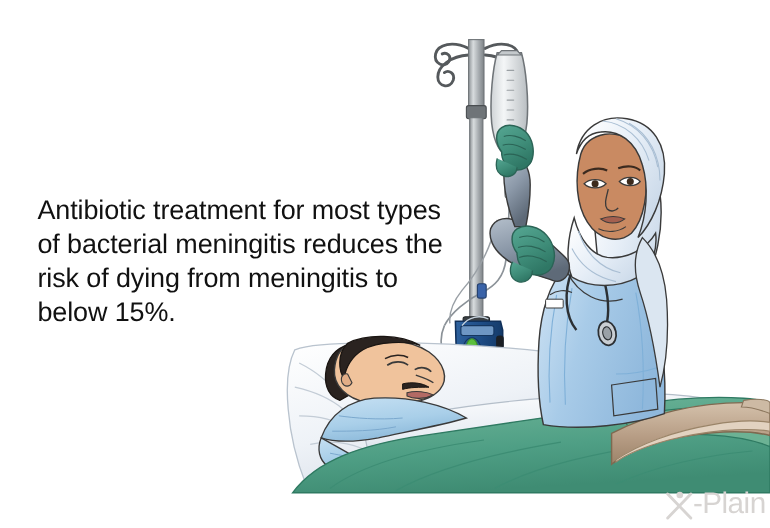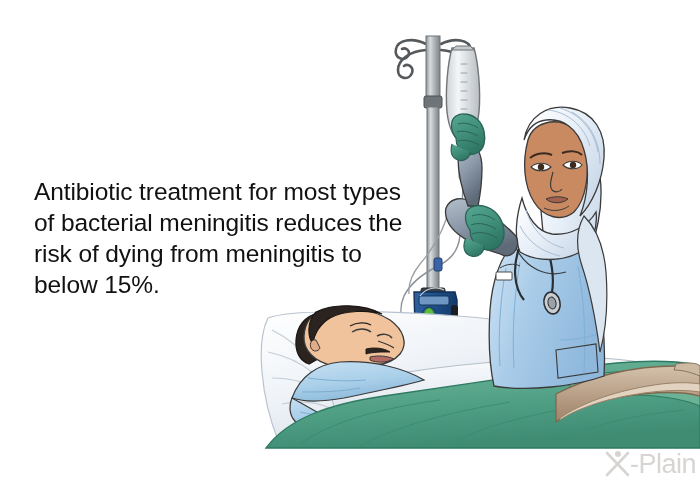--- a/index.html
+++ b/index.html
@@ -38,21 +38,21 @@
     height: 480px;
   }
 
   
   #watermark {
     position: absolute;
     right: 4px;
     bottom: 2px;
     height: 34px;
     display: flex;
-    align-items: flex-end;
+    align-items: flex-start;
     gap: 0px;
     opacity: 1;
   }
   #watermark .wm-text {
     font-size: 27px;
     color: #d7d4d2;
     letter-spacing: -0.5px;
     line-height: 1;
   }
   #watermark .wm-mark {

